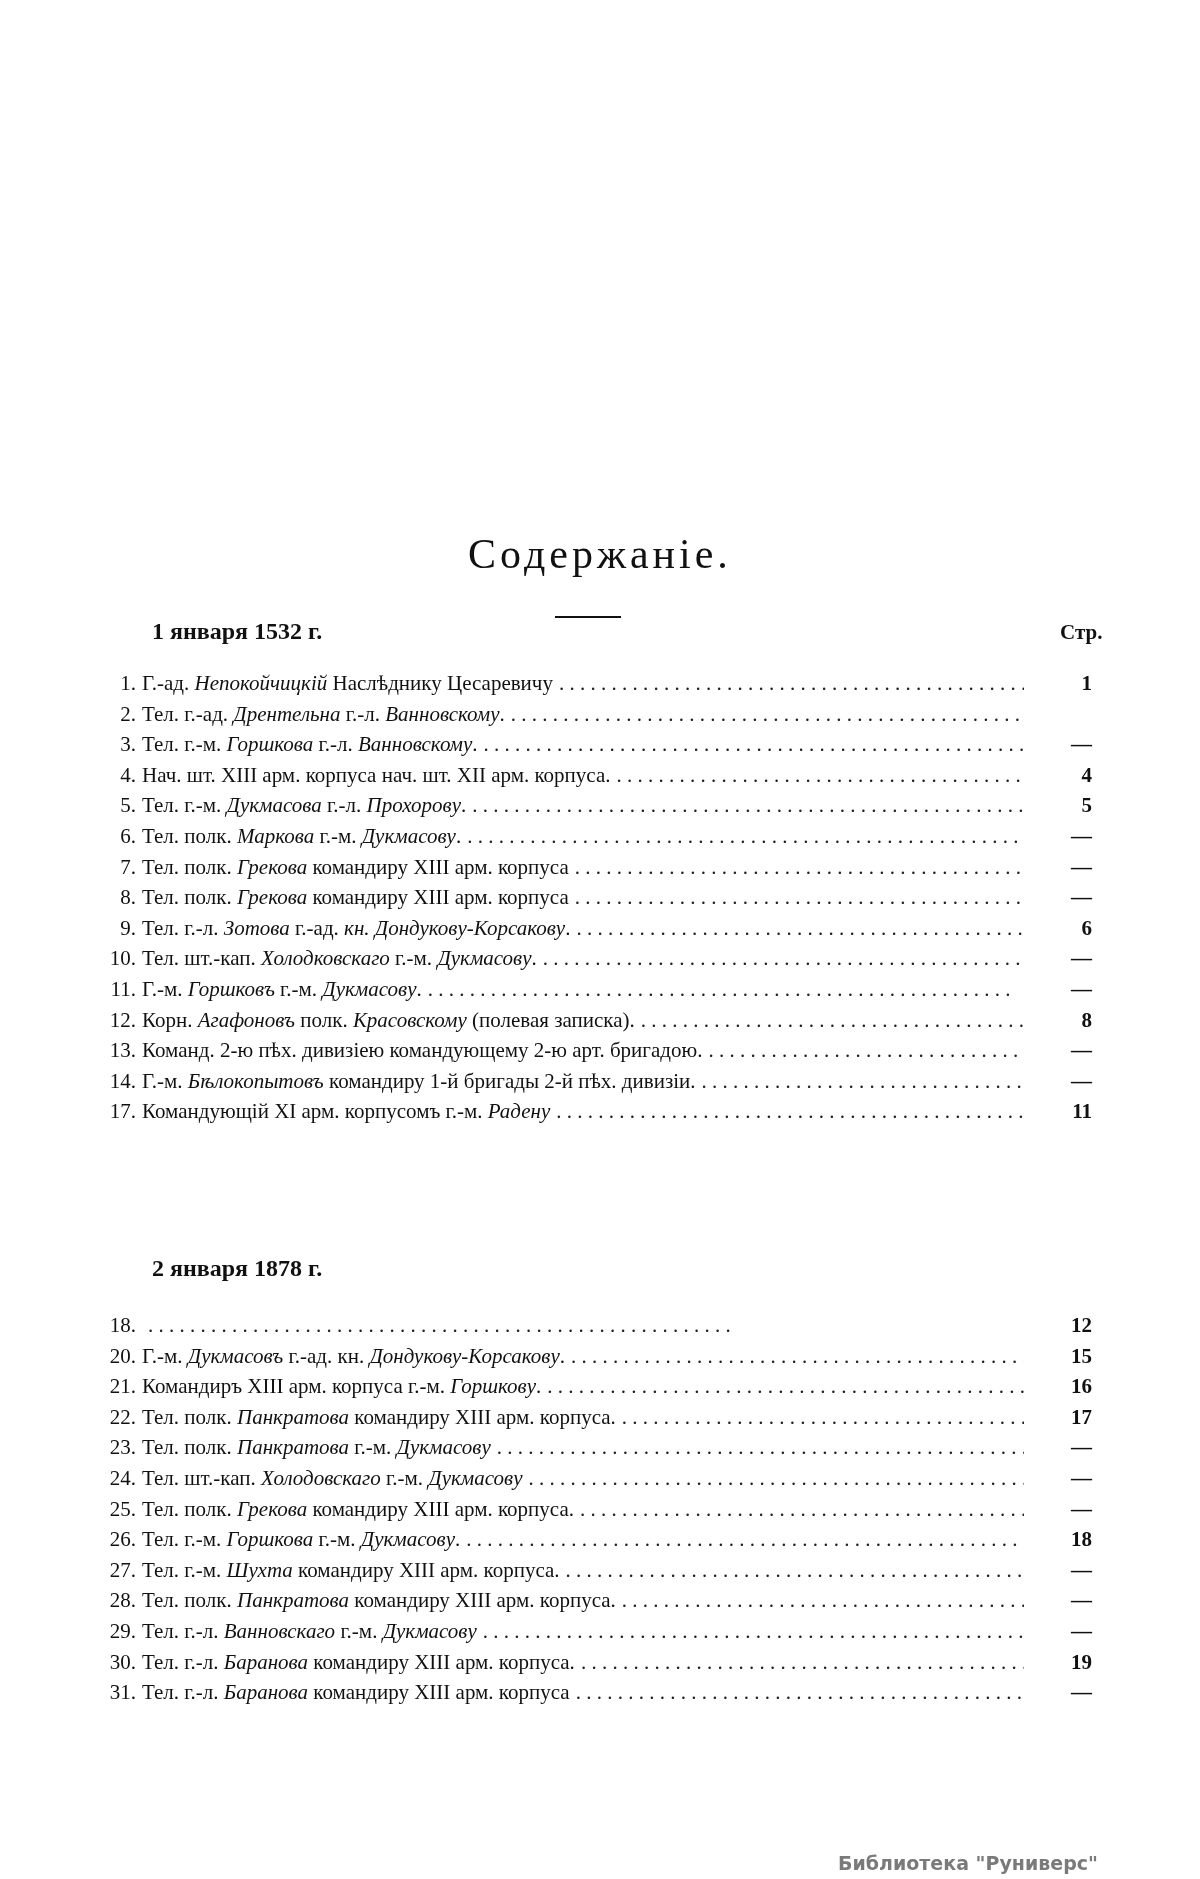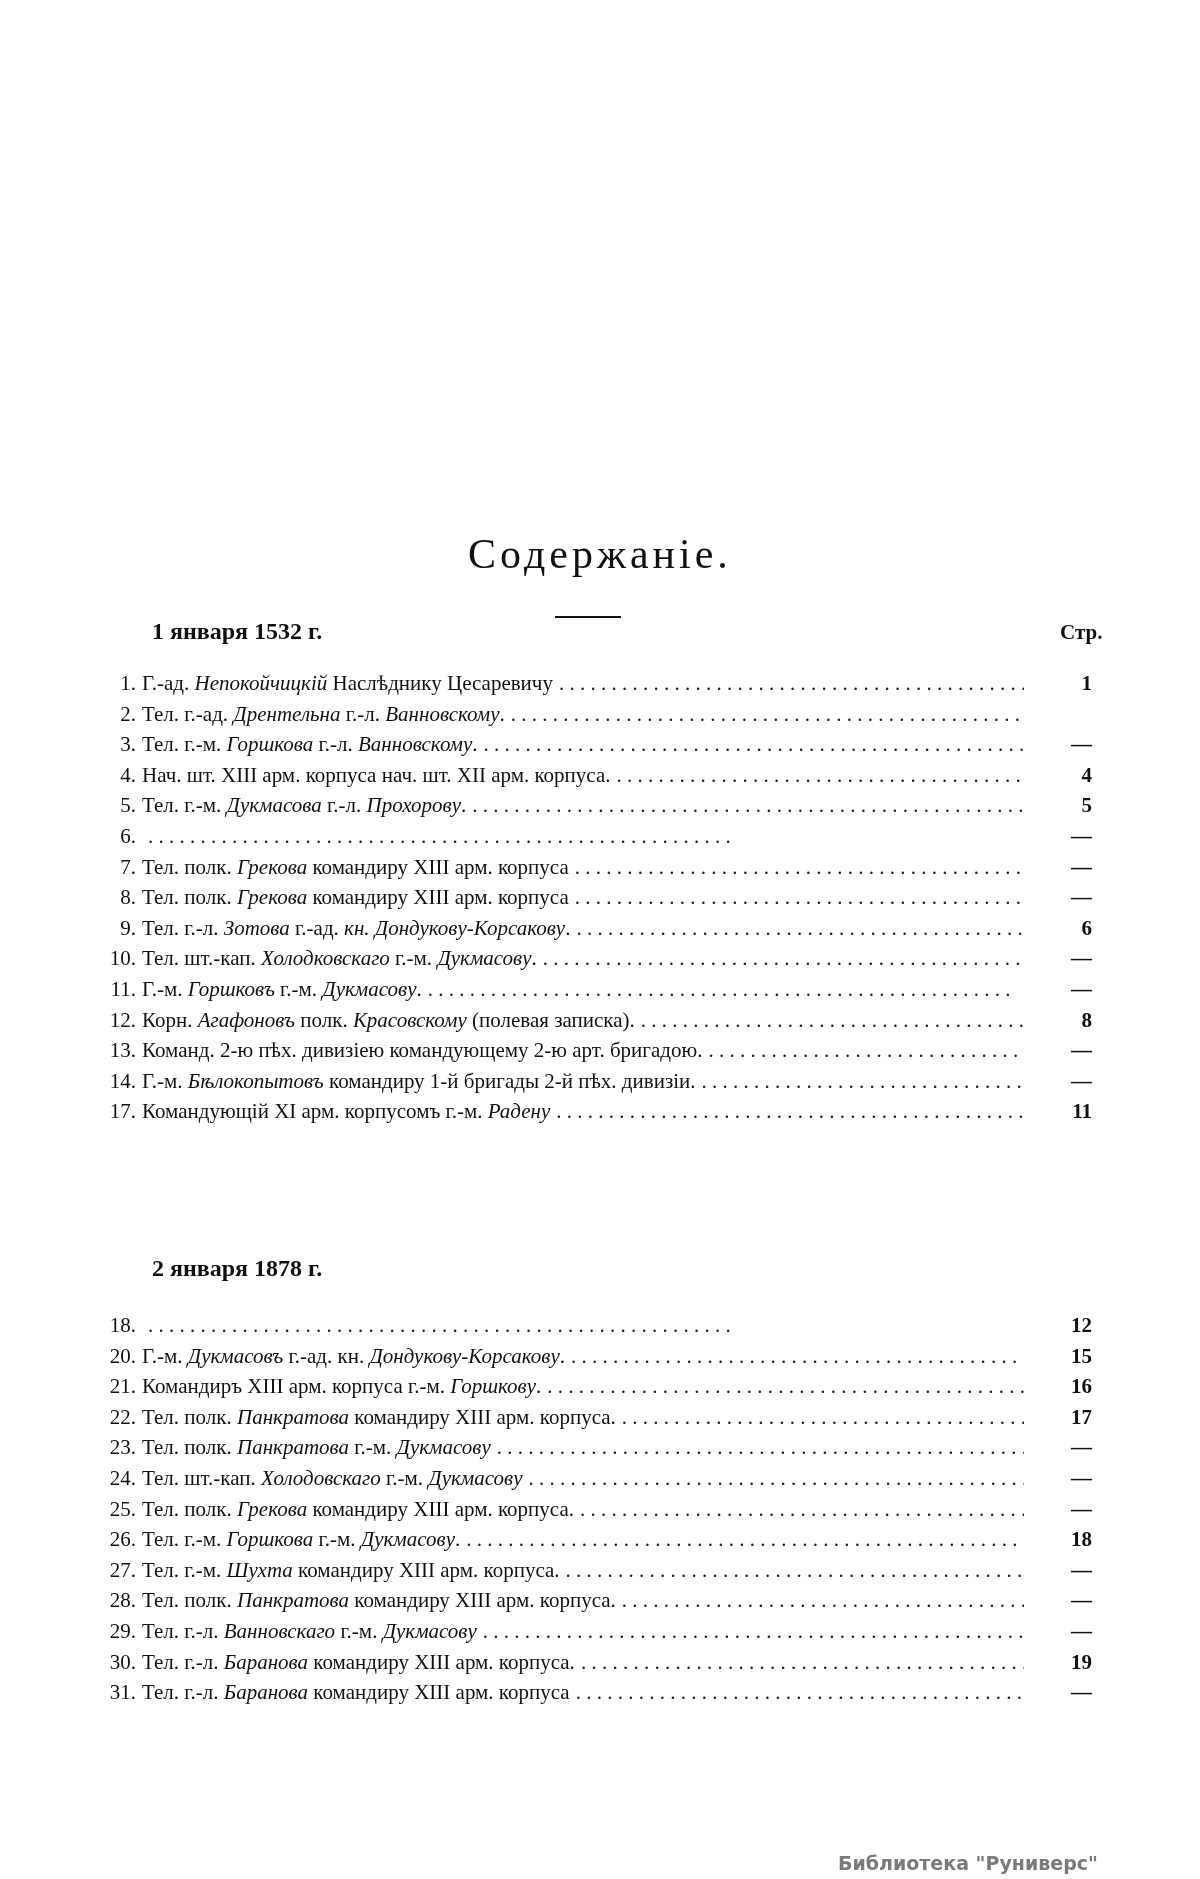--- a/index.html
+++ b/index.html
@@ -56,20 +56,21 @@
       <span class="page">4</span>
     </div>
     <div class="row">
       <span class="num">5.</span>
       <span class="text"><span>Тел. г.-м. </span><i>Дукмасова</i><span> г.-л. </span><i>Прохорову</i><span>.</span></span>
       <span class="leader"></span>
       <span class="page">5</span>
     </div>
     <div class="row">
       <span class="num">6.</span>
+      <span class="text"><span>Тел. полк. </span><i>Маркова</i><span> г.-м. </span><i>Дукмасову</i><span>.</span></span>
       <span class="leader"></span>
       <span class="page">—</span>
     </div>
     <div class="row">
       <span class="num">7.</span>
       <span class="text"><span>Тел. полк. </span><i>Грекова</i><span> командиру XIII арм. корпуса</span></span>
       <span class="leader"></span>
       <span class="page">—</span>
     </div>
     <div class="row">

